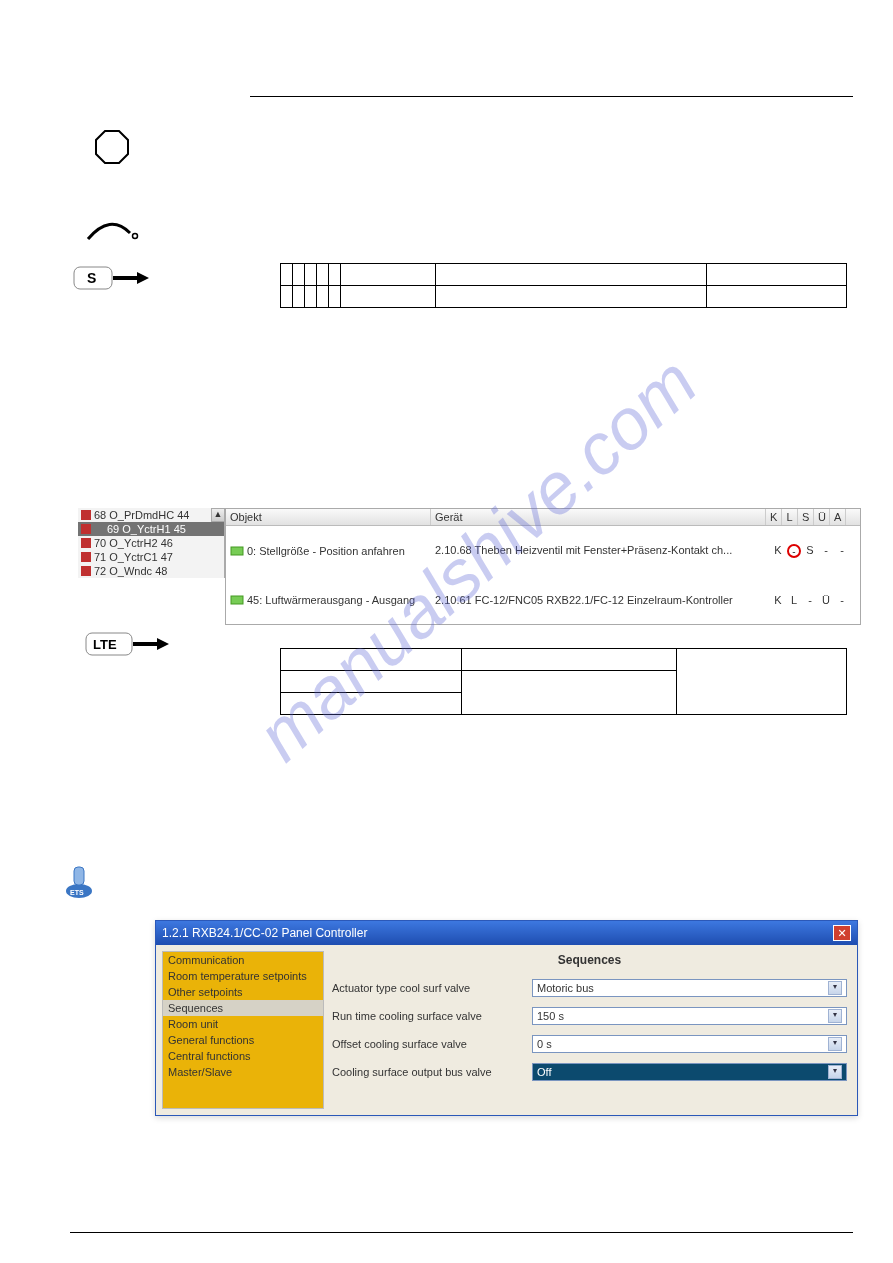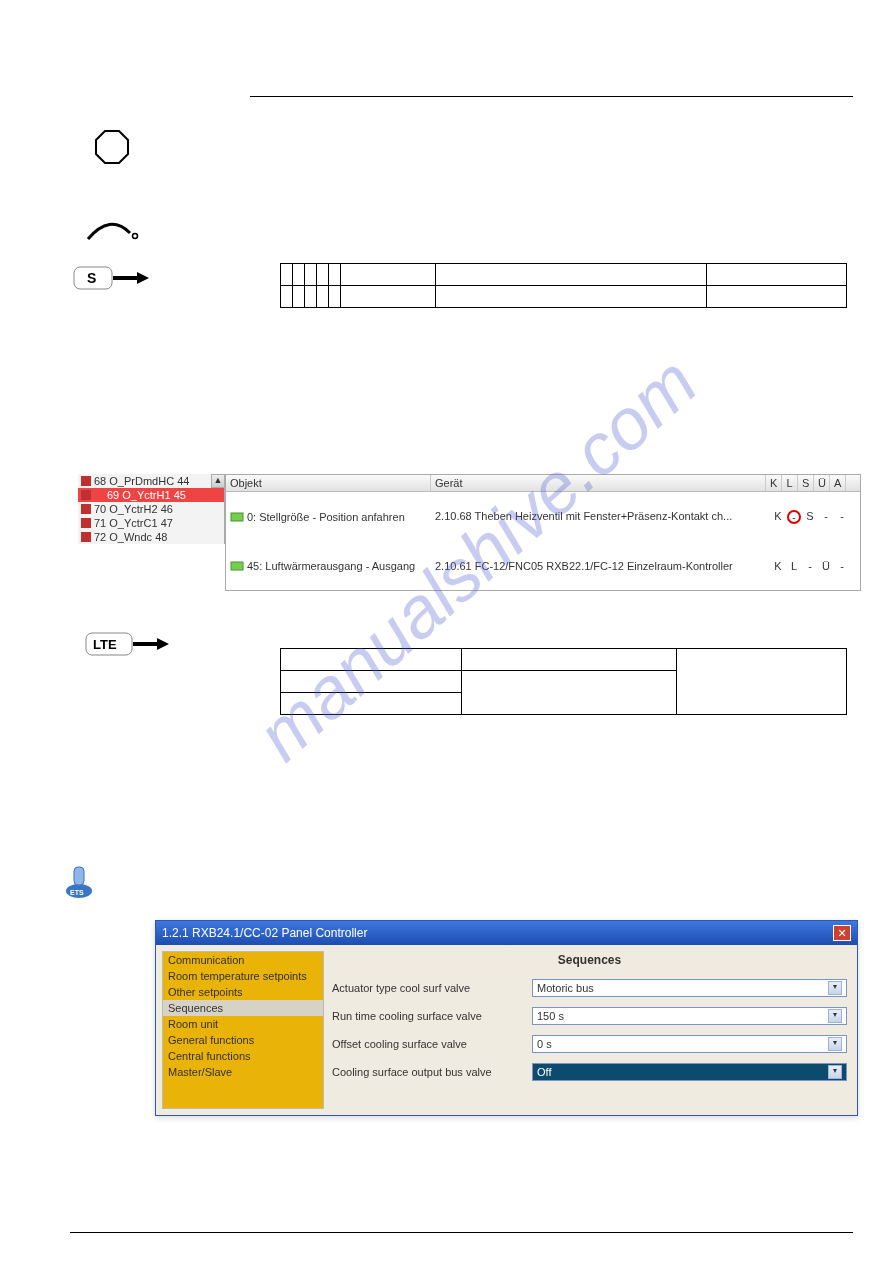--- a/index.html
+++ b/index.html
@@ -13,24 +13,24 @@
   .s-badge { margin-top: 25px; }
   .lte-badge { position: absolute; left: 85px; top: 632px; }
   .ets-badge { position: absolute; left: 64px; top: 865px; }
   .content { position: absolute; left: 280px; right: 46px; }
   table.thin { border-collapse: collapse; width: 100%; }
   table.thin td, table.thin th { border: 1px solid #000; font-size: 11px; text-align: center; padding: 2px; }
   table.thin td { height: 22px; }
   .table1 { position: absolute; top: 263px; }
   .table2 { position: absolute; top: 648px; }
   .table2 td { text-align: left; padding: 4px; }
-  .screenshot1 { position: absolute; left: 78px; top: 474px; width: 783px; height: 72px; font-size: 11px; }
+  .screenshot1 { position: absolute; left: 78px; top: 508px; width: 783px; height: 72px; font-size: 11px; }
   .tree { float: left; width: 147px; border-right: 1px solid #aaa; background: #f3f3f3; height: 70px; }
   .tree-row { display: flex; align-items: center; padding: 1px 3px; gap: 3px; }
-  .tree-row.sel { background: #ef4444; color: #fff; gap: 16px; }
+  .tree-row.sel { background: #737373; color: #fff; gap: 16px; }
   .tree-ic { width: 10px; height: 10px; background: #c03030; display: inline-block; }
   .list { margin-left: 147px; background: #fff; border: 1px solid #aaa; }
   .list-hdr { display: flex; background: linear-gradient(#fafafa,#e2e2e2); border-bottom: 1px solid #bbb; }
   .list-hdr > div { padding: 2px 4px; border-right: 1px solid #ccc; font-size: 11px; }
   .list-row { display: flex; padding: 18px 4px; }
   .list-row > div { font-size: 11px; }
   .col-obj { width: 205px; display: flex; align-items: center; gap: 3px; }
   .col-ger { width: 335px; }
   .col-f { width: 16px; text-align: center; }
   .circ { display: inline-block; border: 2px solid #d00; border-radius: 50%; width: 14px; height: 14px; line-height: 11px; text-align: center; color: #333; font-size: 10px; }

